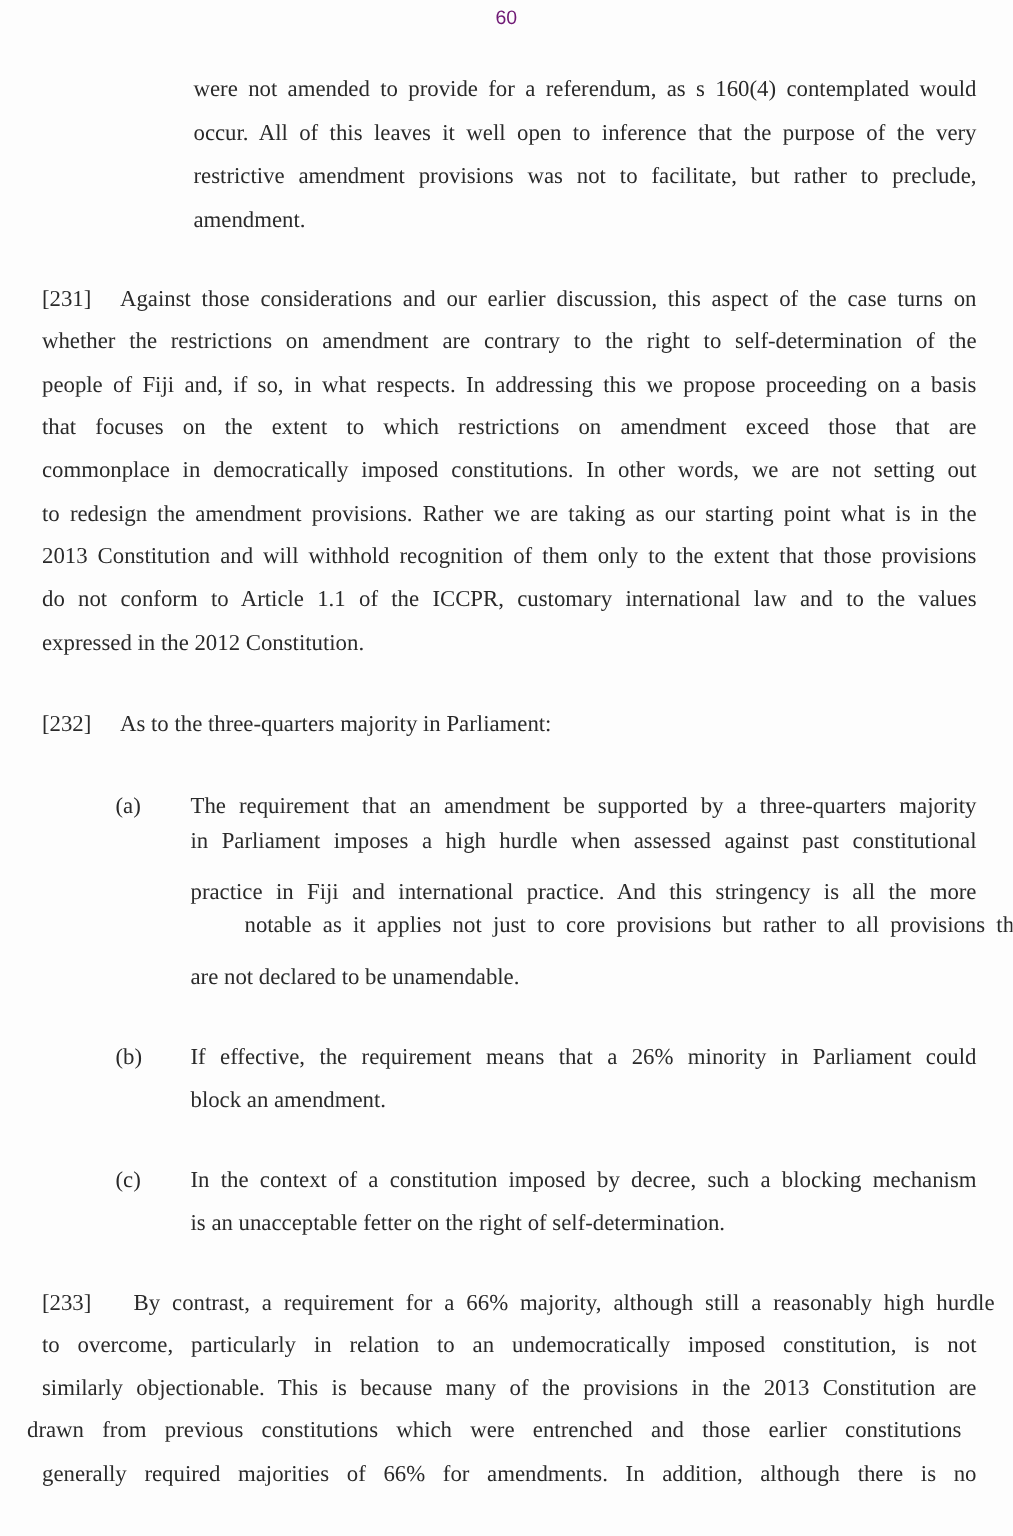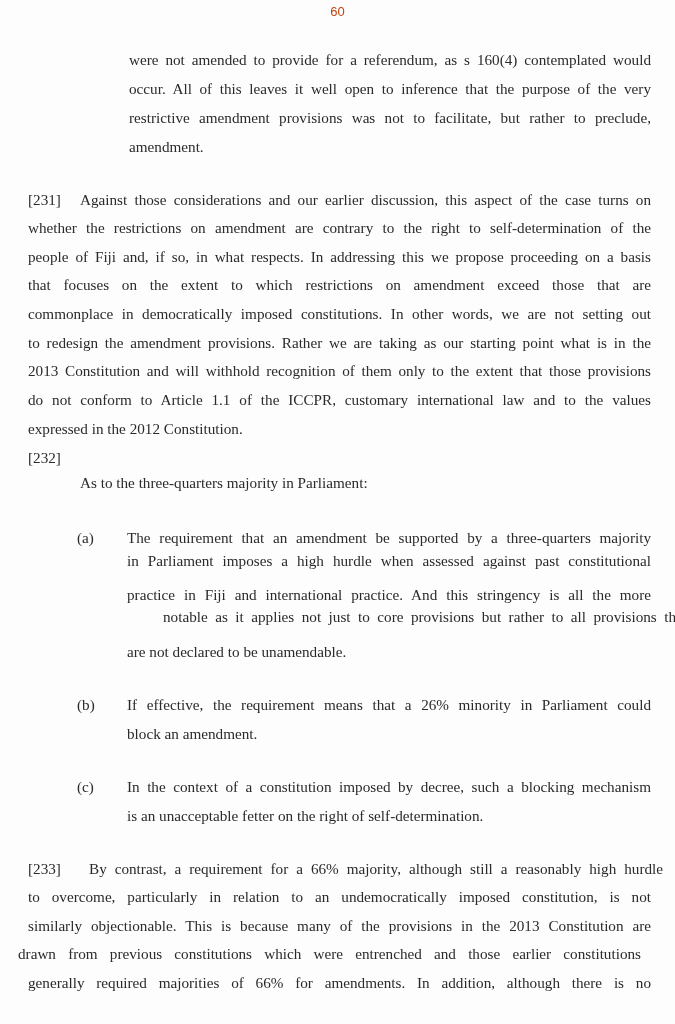--- a/index.html
+++ b/index.html
@@ -16,21 +16,21 @@
       font-family: "Liberation Serif", "DejaVu Serif", serif;
     }
     .page-number {
       position: absolute;
       top: 4px;
       left: 0;
       width: 675px;
       text-align: center;
       font-family: "Liberation Sans", "DejaVu Sans", sans-serif;
       font-size: 13px;
-      color: #c2410c;
+      color: #701a75;
     }
     .line {
       position: absolute;
       font-size: 15.2px;
       line-height: 20px;
       white-space: nowrap;
       text-align: justify;
       text-align-last: justify;
     }
     .line.last {
@@ -68,21 +68,21 @@
   <div class="line" style="left: 28px; top: 247px; width: 623px; white-space: normal; height: 20px; overflow: visible;">people of Fiji and, if so, in what respects.  In addressing this we propose proceeding on a basis</div>
   <div class="line" style="left: 28px; top: 275px; width: 623px; white-space: normal; height: 20px; overflow: visible;">that focuses on the extent to which restrictions on amendment exceed those that are</div>
   <div class="line" style="left: 28px; top: 304px; width: 623px; white-space: normal; height: 20px; overflow: visible;">commonplace in democratically imposed constitutions.  In other words, we are not setting out</div>
   <div class="line" style="left: 28px; top: 333px; width: 623px; white-space: normal; height: 20px; overflow: visible;">to redesign the amendment provisions.  Rather we are taking as our starting point what is in the</div>
   <div class="line" style="left: 28px; top: 361px; width: 623px; white-space: normal; height: 20px; overflow: visible;">2013 Constitution and will withhold recognition of them only to the extent that those provisions</div>
   <div class="line" style="left: 28px; top: 390px; width: 623px; white-space: normal; height: 20px; overflow: visible;">do not conform to Article 1.1 of the ICCPR, customary international law and to the values</div>
   <div class="line last" style="left: 28px; top: 419px; width: 623px; white-space: normal; height: 20px; overflow: visible;">expressed in the 2012 Constitution.</div>
 </div>
 
 <div>
-  <div class="para-num" style="left:28px; top:448px;">[232]</div>
+  <div class="para-num" style="left:28px; top:473px;">[232]</div>
   <div class="line last" style="left: 80px; top: 473px; width: 571px; white-space: normal; height: 20px; overflow: visible;">As to the three-quarters majority in Parliament:</div>
 
   <div>
     <div class="item-label" style="left:77px; top:528px;">(a)</div>
     <div class="line" style="left: 127px; top: 528px; width: 524px; white-space: normal; height: 20px; overflow: visible;">The requirement that an amendment be supported by a three-quarters majority</div>
     <div class="line" style="left: 127px; top: 551px; width: 524px; white-space: normal; height: 20px; overflow: visible;">in Parliament imposes a high hurdle when assessed against past constitutional</div>
     <div class="line" style="left: 127px; top: 585px; width: 524px; white-space: normal; height: 20px; overflow: visible;">practice in Fiji and international practice.  And this stringency is all the more</div>
     <div class="line" style="left: 127px; top: 607px; width: 524px; white-space: normal; height: 20px; overflow: visible; margin-left: 36px;">notable as it applies not just to core provisions but rather to all provisions that</div>
     <div class="line last" style="left: 127px; top: 642px; width: 524px; white-space: normal; height: 20px; overflow: visible;">are not declared to be unamendable.</div>
   </div>

